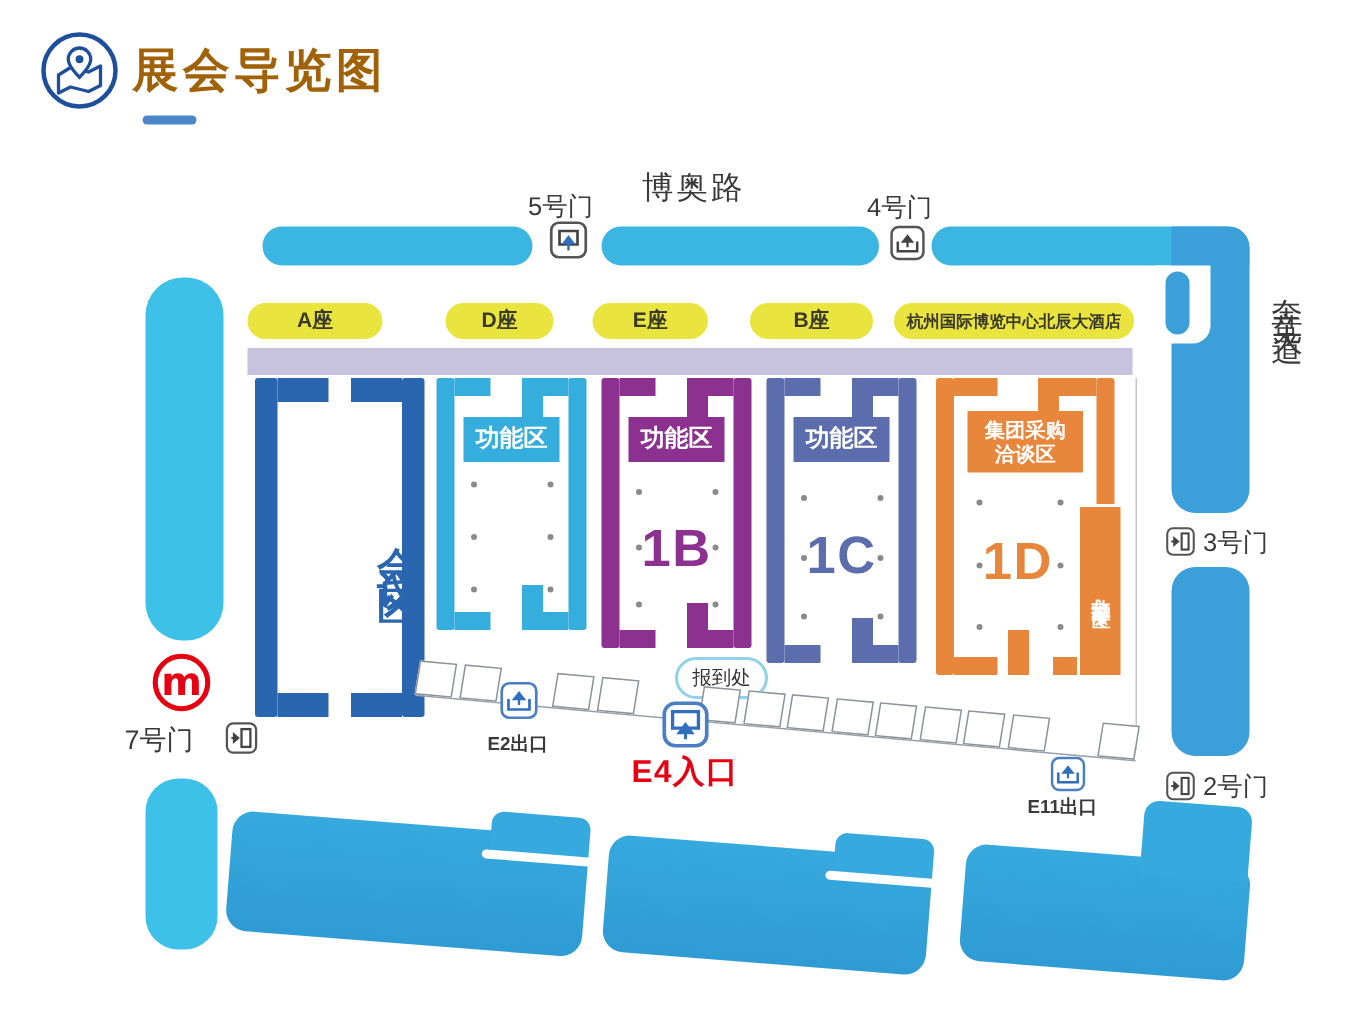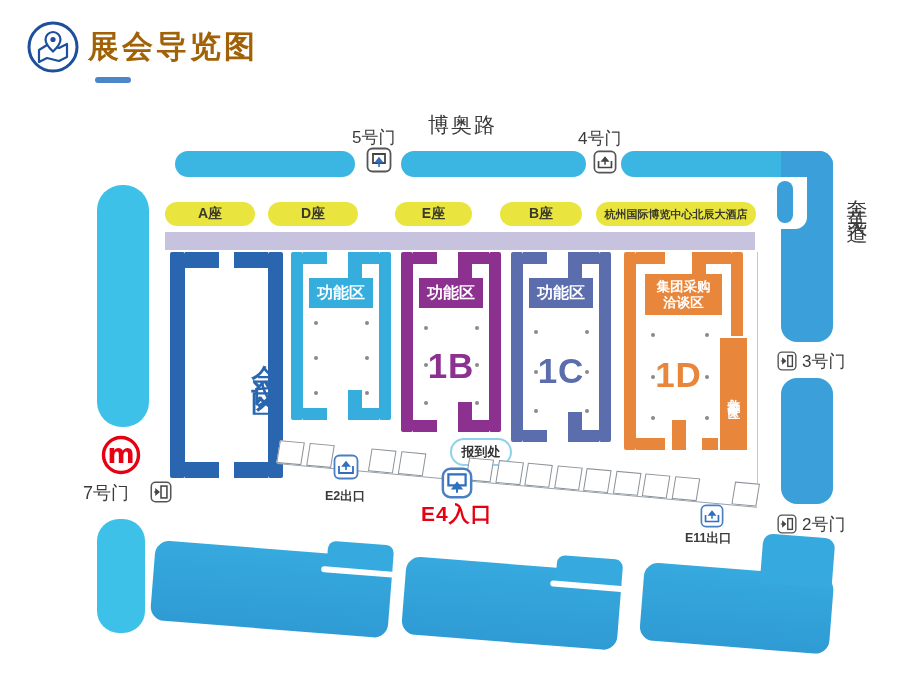--- a/index.html
+++ b/index.html
@@ -56,21 +56,21 @@
   .dotcol.l{left:22%;} .dotcol.r{right:22%;}
   .dot{width:4px;height:4px;border-radius:50%;background:#8a8a8a;}
   .amb{position:absolute;right:-4px;top:86px;width:27px;height:112px;background:var(--c);
         box-shadow:0 0 0 2px #fff;display:flex;align-items:center;justify-content:center;
         writing-mode:vertical-rl;text-orientation:upright;color:#fff;font-size:12.5px;
         font-weight:bold;letter-spacing:2px;}
 
   
   .checkin{left:450px;top:438px;width:58px;height:24px;border:2px solid #8fd2ea;border-radius:14px;
         background:#fff;display:flex;align-items:center;justify-content:center;
-        font-size:13px;color:#333;font-weight:bold;}
+        font-size:13px;color:#333;font-weight:normal;}
 
   
   .strip{left:277px;top:441px;width:482px;height:22px;transform:rotate(5.2deg);
         transform-origin:left bottom;border-bottom:1.5px solid #97a0a8;
         display:flex;align-items:flex-end;gap:5px;padding-top:0;}
   .booth{width:24px;height:21px;border:1.2px solid #8b9299;background:#fff;transform:skewX(-4deg);}
   .sp30{width:30px;} .sp36{width:36px;} .sp28{width:28px;}
 
   .exit-label{font-size:12.5px;font-weight:bold;color:#3a3a3a;}
   .e4-label{font-size:21px;font-weight:bold;color:#e60012;letter-spacing:1px;}
@@ -148,21 +148,21 @@
   <text x="21" y="29" text-anchor="middle" font-size="26" font-weight="bold" fill="#e60012" font-family="'DejaVu Sans',sans-serif">m</text>
 </svg>
 <div class="abs glabel" style="left:83px;top:481px;font-size:18px">7号门</div>
 <svg class="abs gicon" style="left:150px;top:481px" width="22" height="22" viewBox="0 0 26 26">
   <rect x="1.5" y="1.5" width="23" height="23" rx="5" fill="#fff" stroke="#555" stroke-width="1.8"></rect>
   <rect x="13" y="6" width="7" height="14" fill="none" stroke="#444" stroke-width="1.8"></rect>
   <path d="M5 13 h5.5 M10.5 13 l-3.5 -3 v6 Z" stroke="#444" stroke-width="1.6" fill="#444"></path>
 </svg>
 
 <div class="abs pill" style="left:165px;width:90px">A座</div>
-<div class="abs pill" style="left:268px;width:90px">D座</div>
+<div class="abs pill" style="left:297px;width:72px">D座</div>
 <div class="abs pill" style="left:395px;width:77px">E座</div>
 <div class="abs pill" style="left:500px;width:82px">B座</div>
 <div class="abs pill small" style="left:596px;width:160px">杭州国际博览中心北辰大酒店</div>
 <div class="abs lavender"></div>
 <div class="abs boundary"></div>
 
 <div class="hall hall-conf" style="--c:#2a66b0;left:170px;top:252px;width:113px;height:226px;">
   <div class="bar-l"></div>
   <div class="bar-r"></div>
   <div class="seg seg-tl"></div>

